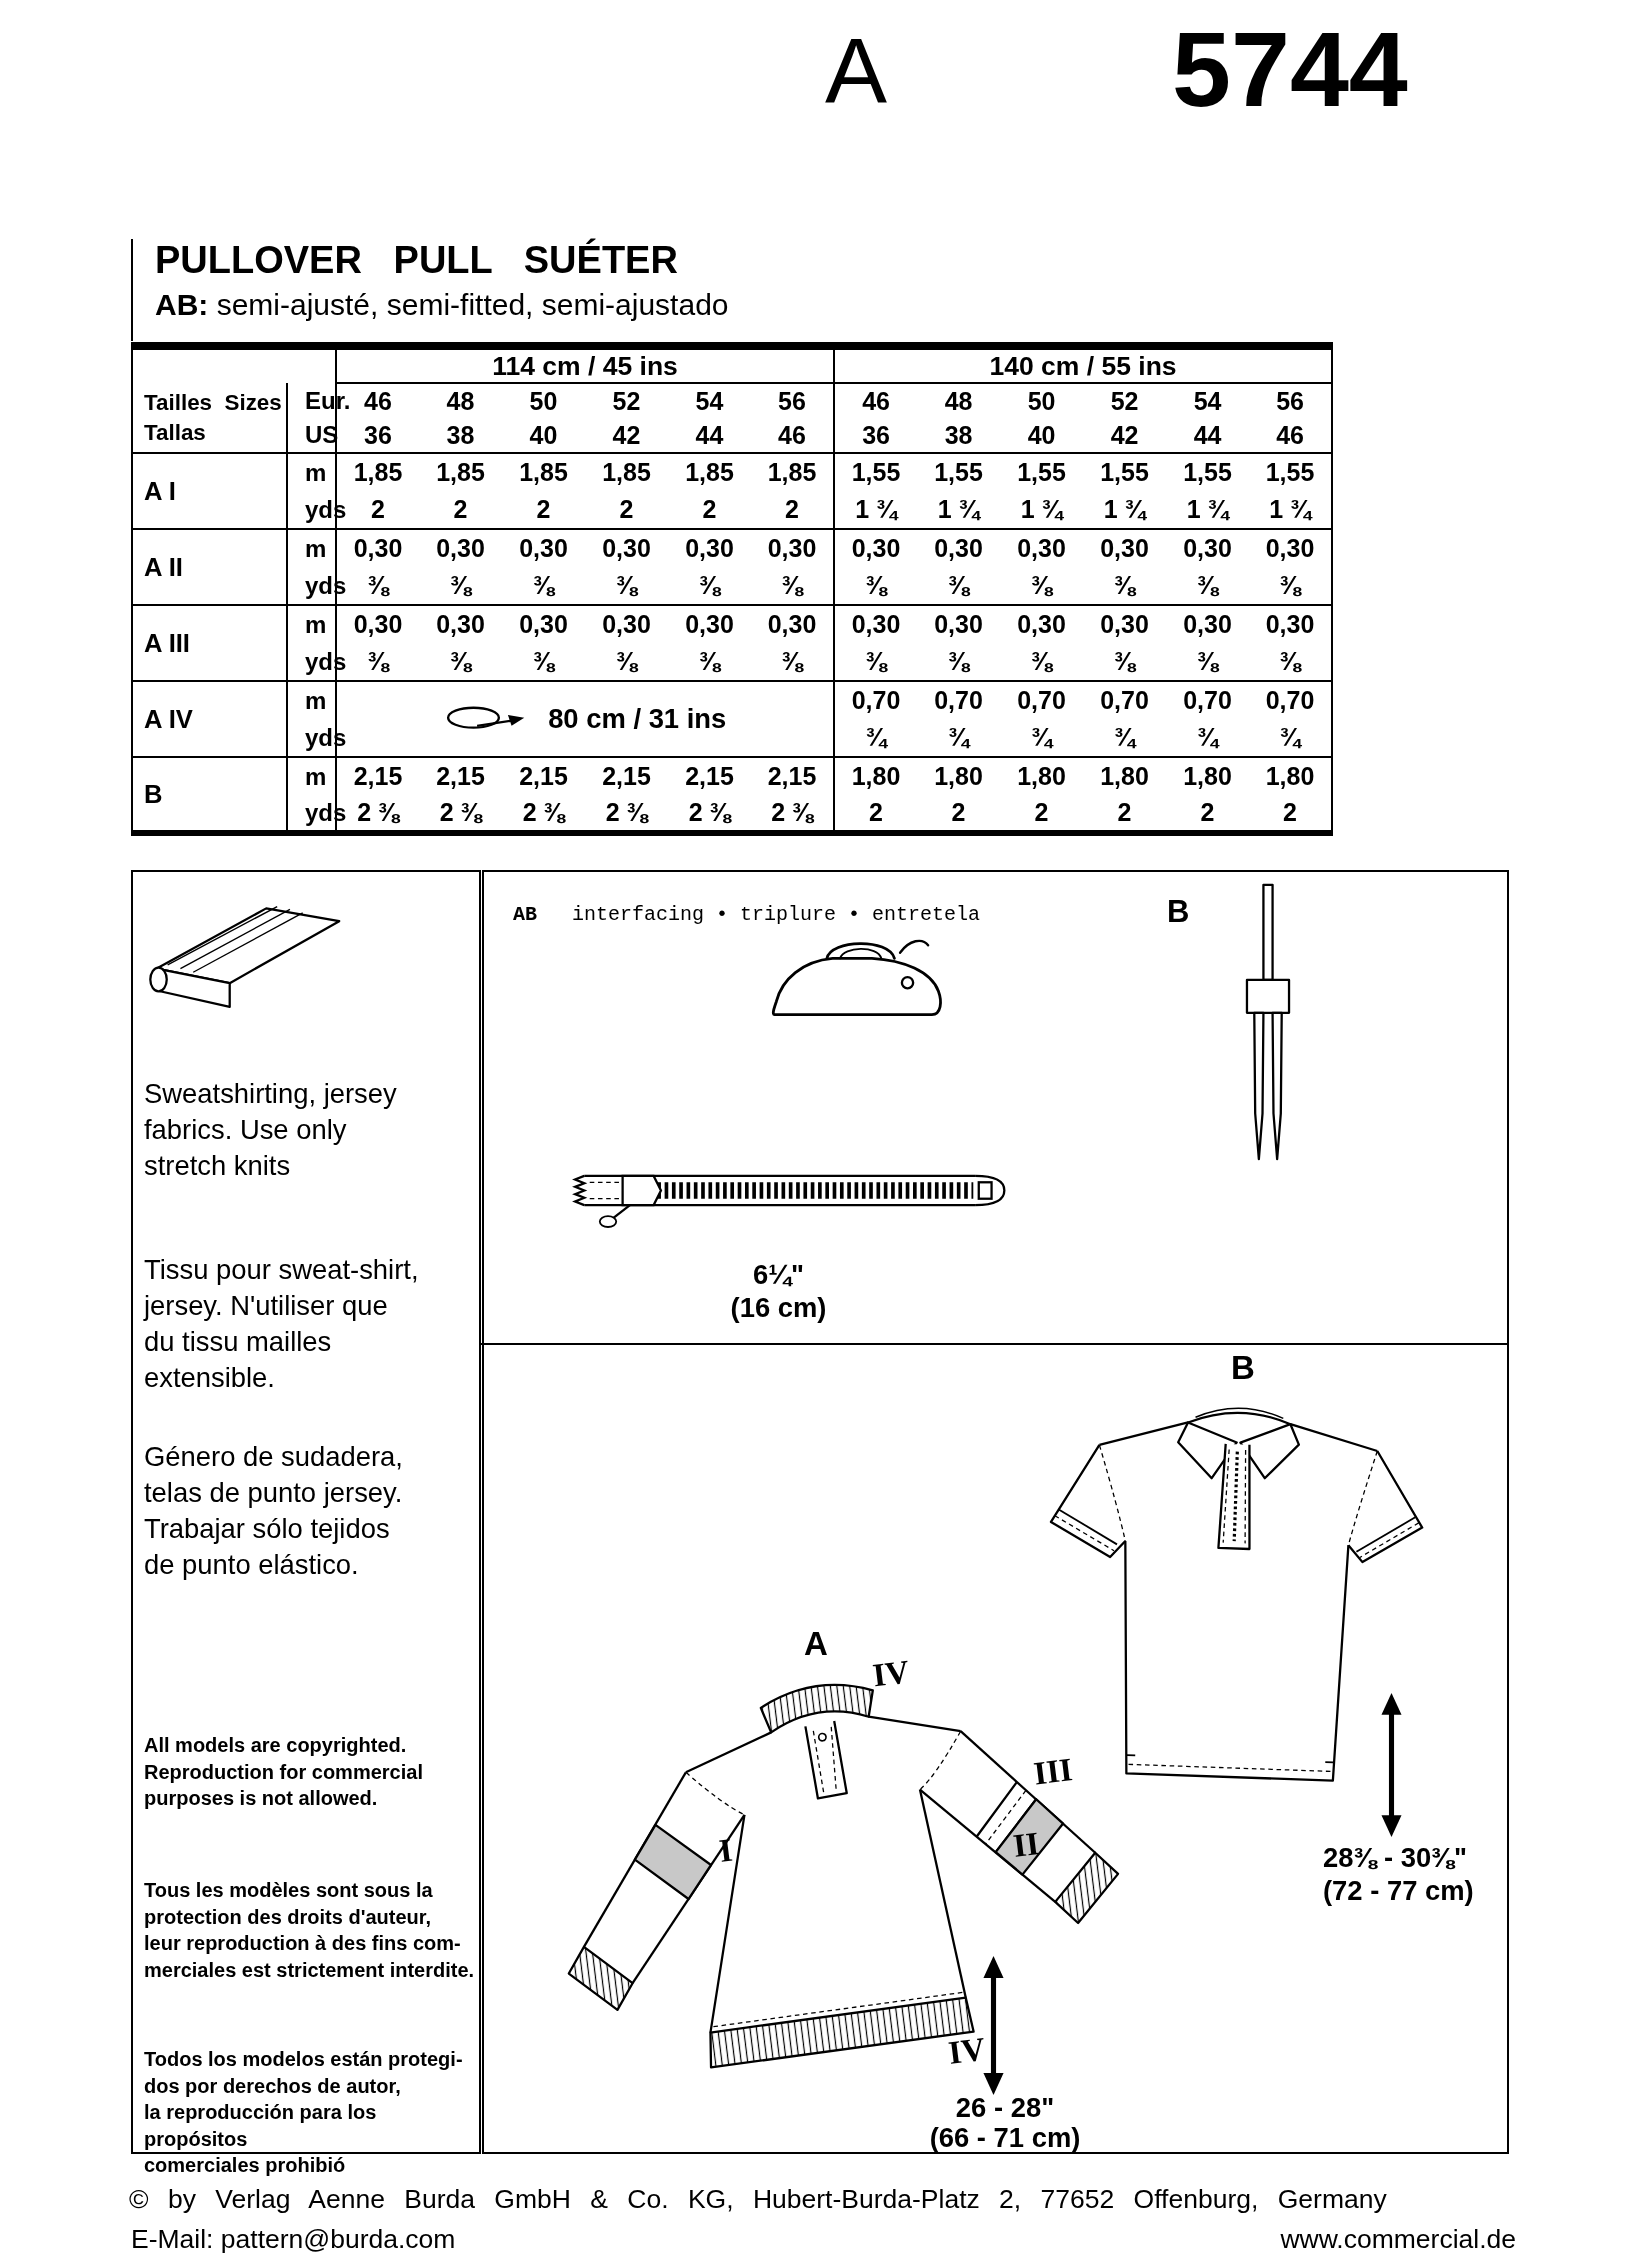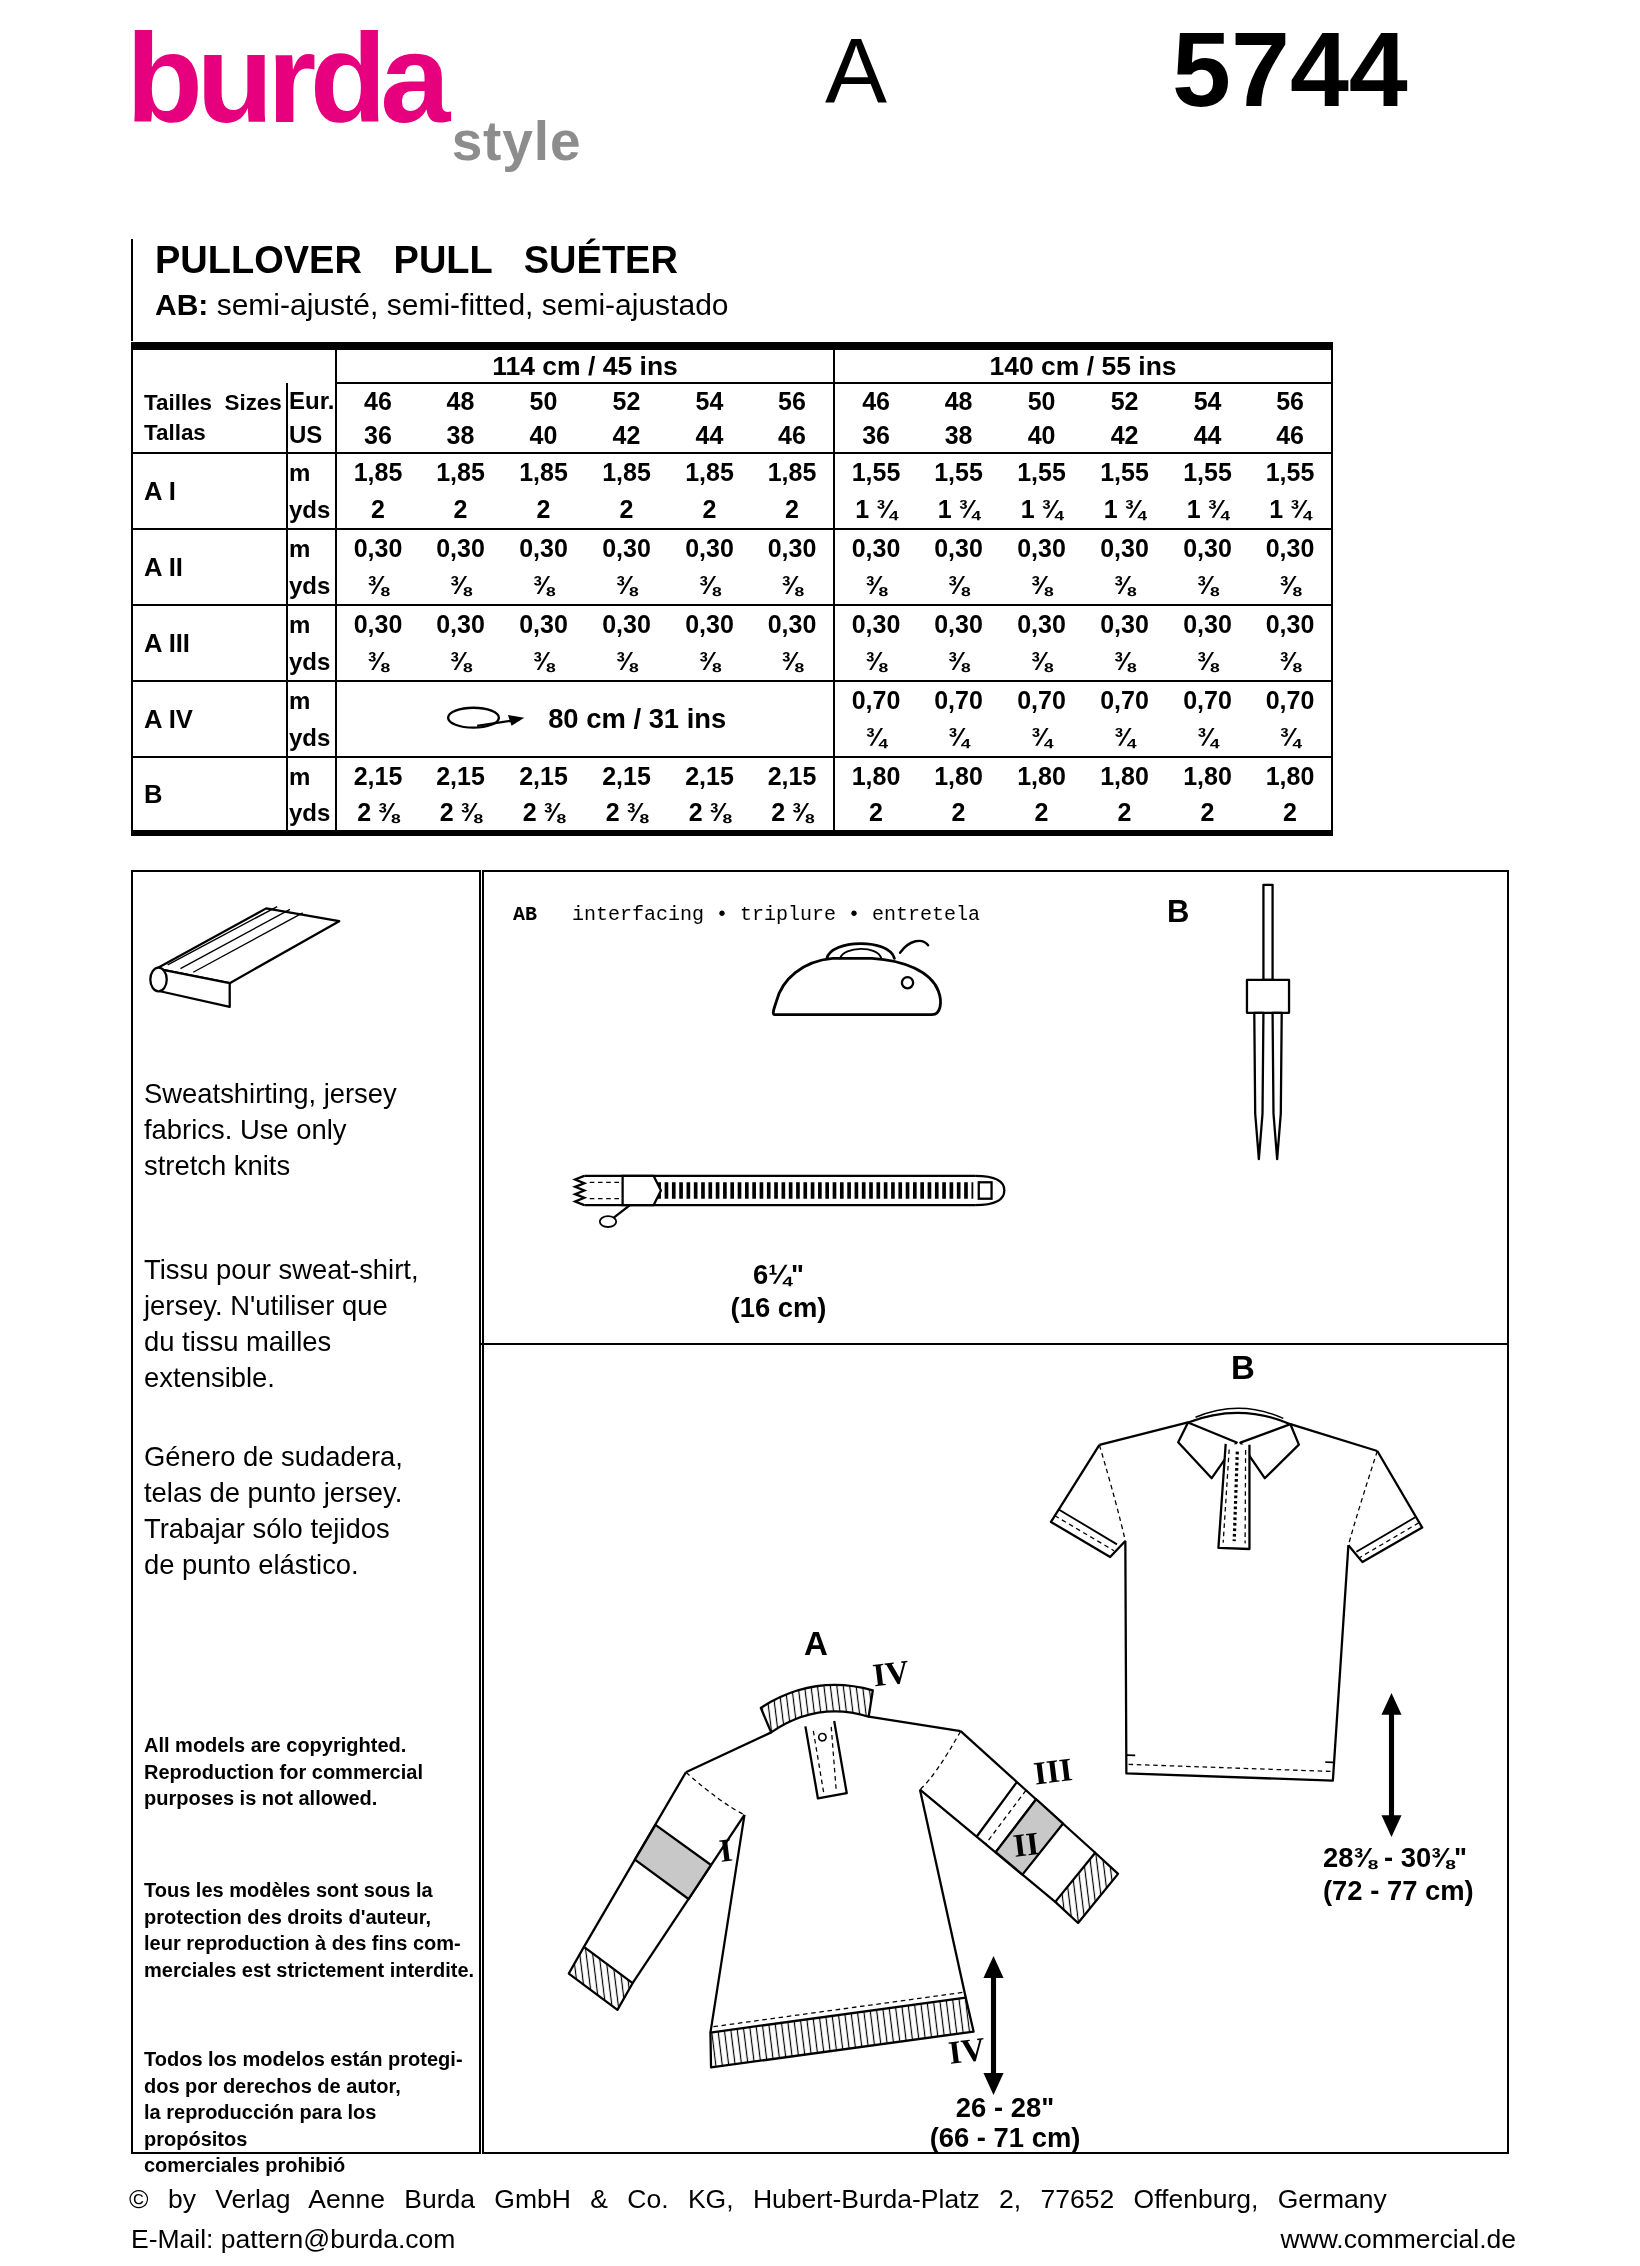--- a/index.html
+++ b/index.html
@@ -29,21 +29,21 @@
     position:absolute; left:131px; top:342px; width:1202px;
     border-collapse:collapse; table-layout:fixed;
     border:2.3px solid #000; border-top:8.2px solid #000; border-bottom:6.4px solid #000;
   }
   .size-table td { padding:0; text-align:center; vertical-align:middle; height:38px; font-weight:bold; font-size:25px; }
   tr.row-group td { height:37px; }
   tr.row-scale td { height:35px; }
   td.group { font-size:26.5px; border-bottom:2.3px solid #000; }
   td.corner { text-align:left; padding-left:11px; font-size:22.4px; line-height:1.3; white-space:pre; }
   td.rowlabel { text-align:left; padding-left:11px; font-size:25.6px; }
-  td.unit { text-align:left; padding-left:1px; font-size:24px; }
+  td.unit { text-align:left; padding-left:17px; font-size:24px; }
   .bl { border-left:2.3px solid #000; }
   .bb2 { border-bottom:2.3px solid #000; }
   tr.sep td { border-bottom:2.3px solid #000; }
   td.special .spwrap { display:flex; align-items:center; justify-content:center; gap:16.4px; font-size:27.4px; }
   .elastic { width:88px; height:29px; }
 
   
   .left-panel  { left:131px; top:870px; width:350px;  height:1284px; border:2.7px solid #000; }
   .right-panel { left:482px; top:870px; width:1027px; height:1284px; border:2.7px solid #000; }
   .left-panel > *, .right-panel > * { position:absolute; }
@@ -74,24 +74,20 @@
   .footer1 { left:129px; top:2184px; width:1385px; font-size:26.5px; word-spacing:12px; }
   .footer2 { left:131px; top:2224px; width:1385px; font-size:26.5px; display:flex; justify-content:space-between; }
 
   svg text { user-select:none; }
 </style>
 </head>
 <body>
 
 <div class="page">
 
-  <div class="abs logo">
-    <div class="logo-burda">burda</div>
-    <div class="logo-style">style</div>
-  </div>
   <div class="abs view-letter">A</div>
   <div class="abs pattern-number">5744</div>
 
   <div class="abs title-block">
     <div class="garment-title">PULLOVER   PULL   SUÉTER</div>
     <div class="fit-line">
       <b>AB:</b><span> semi-ajusté, semi-fitted, semi-ajustado</span>
     </div>
   </div>
 

